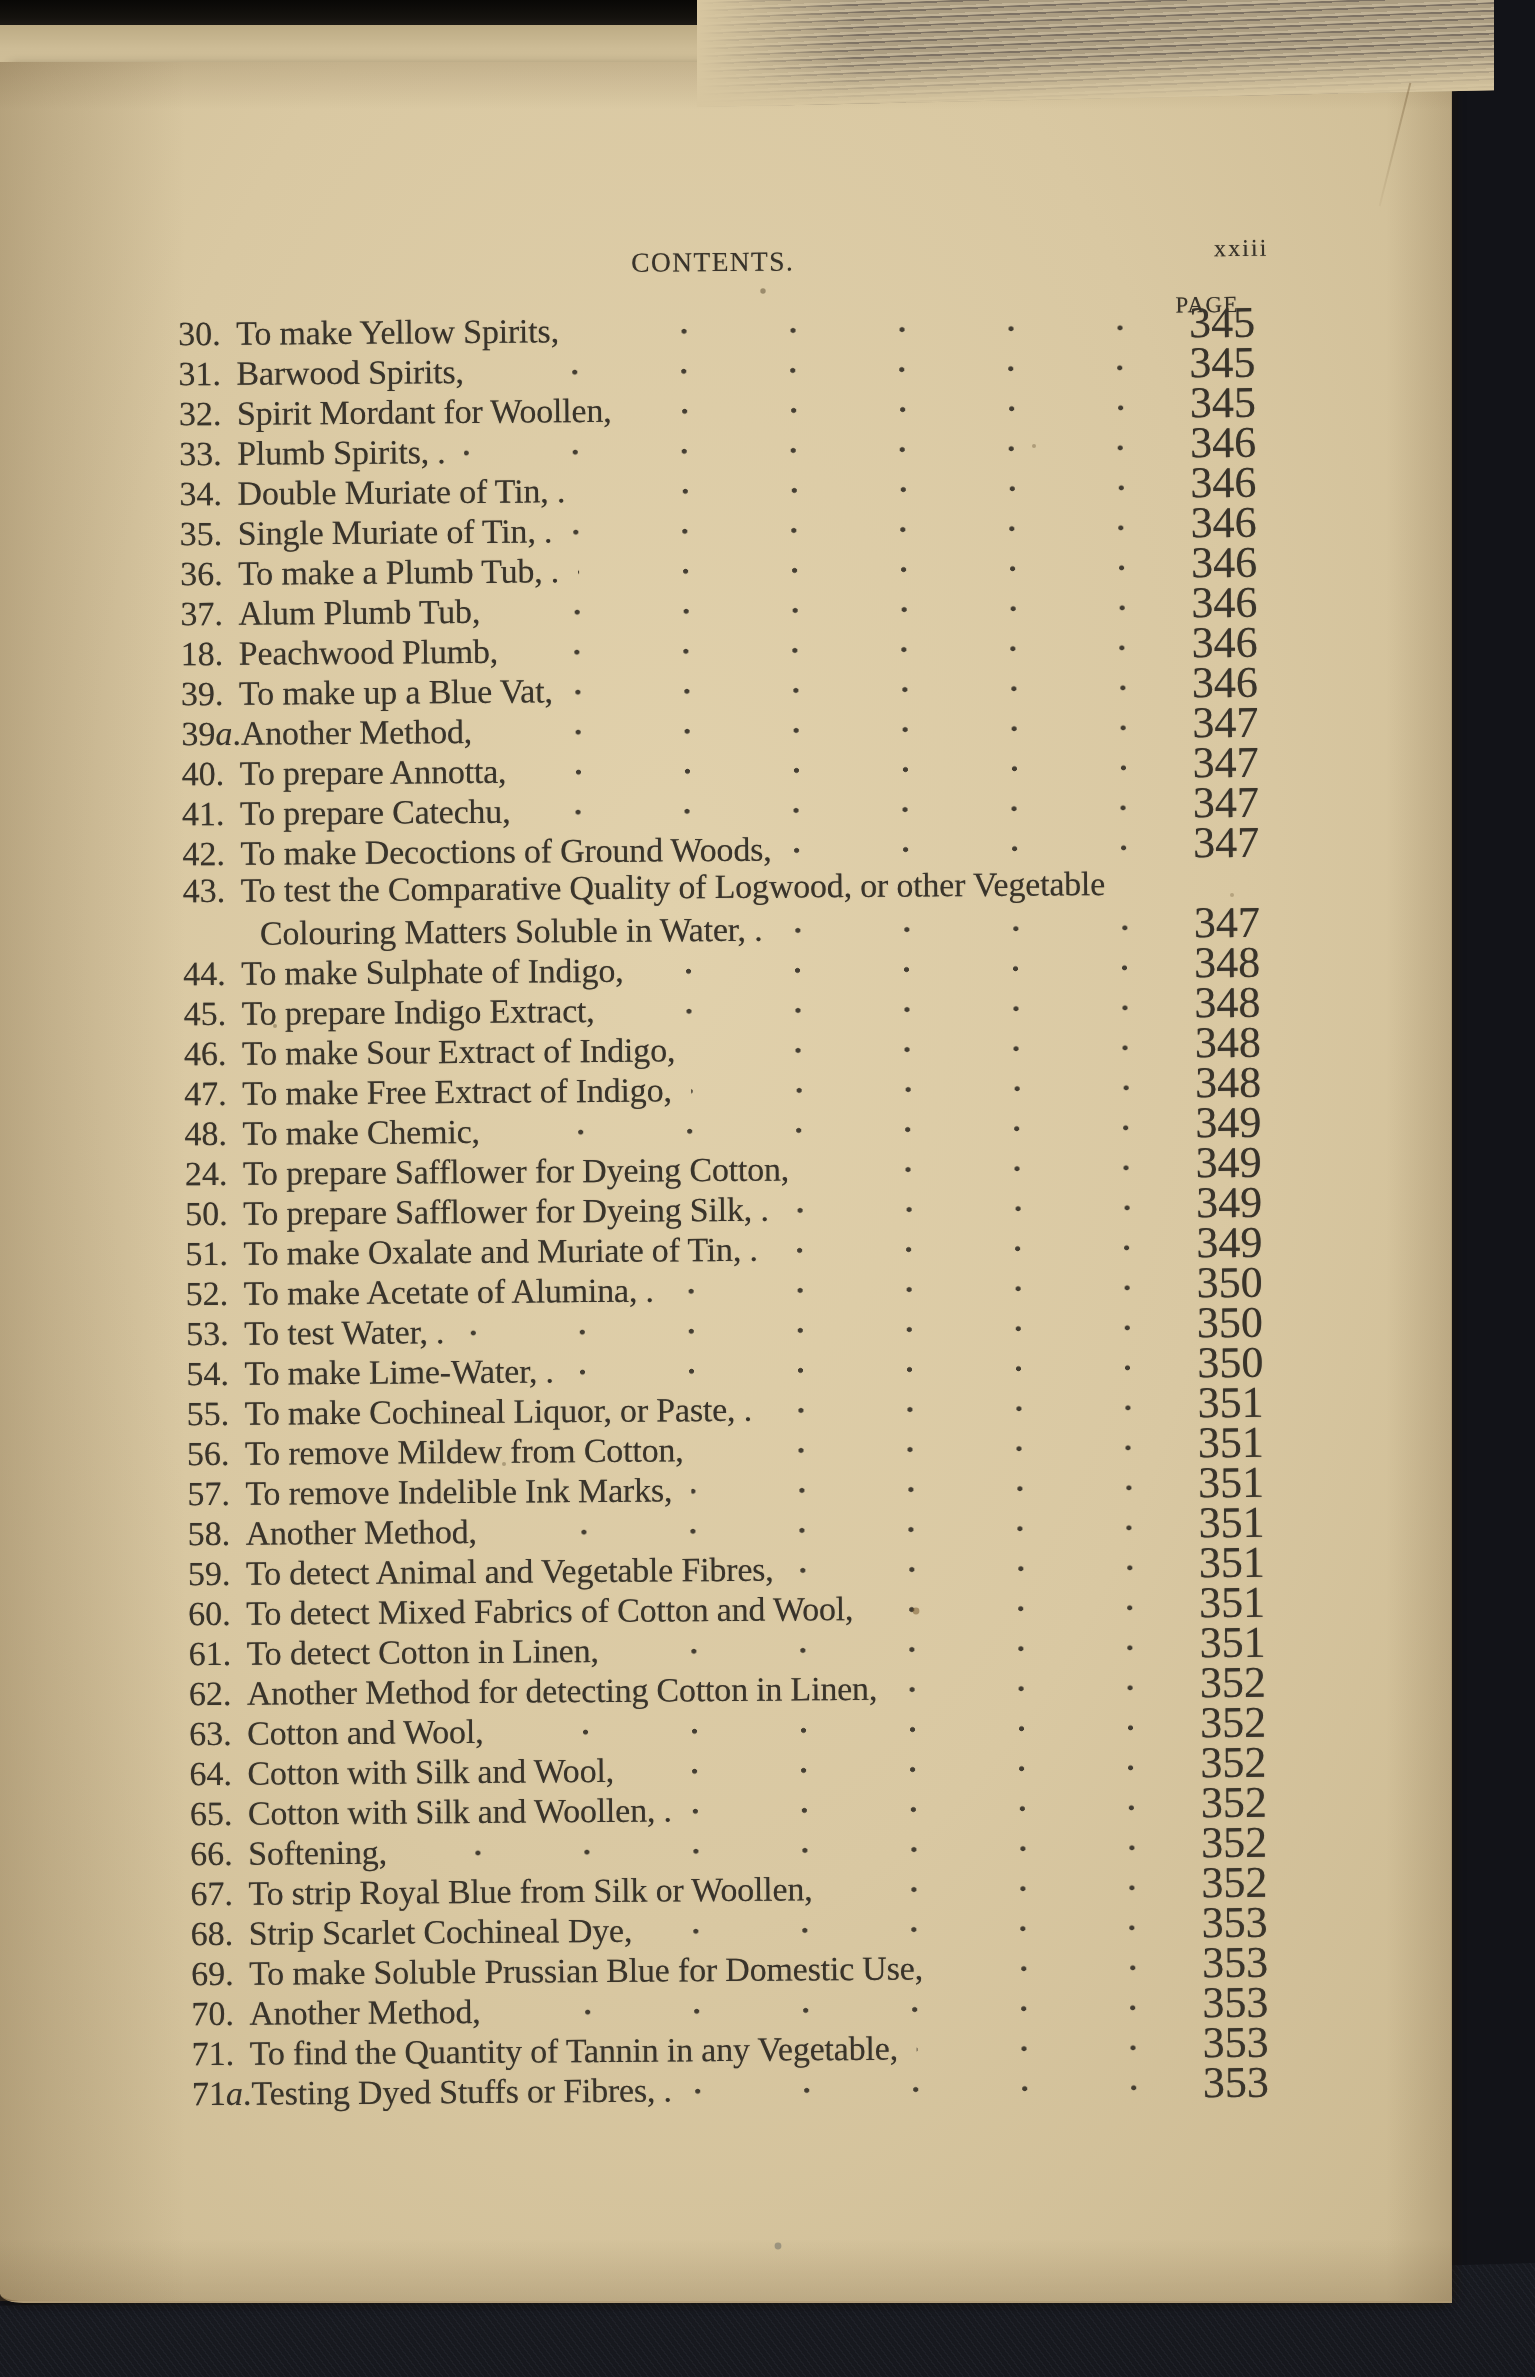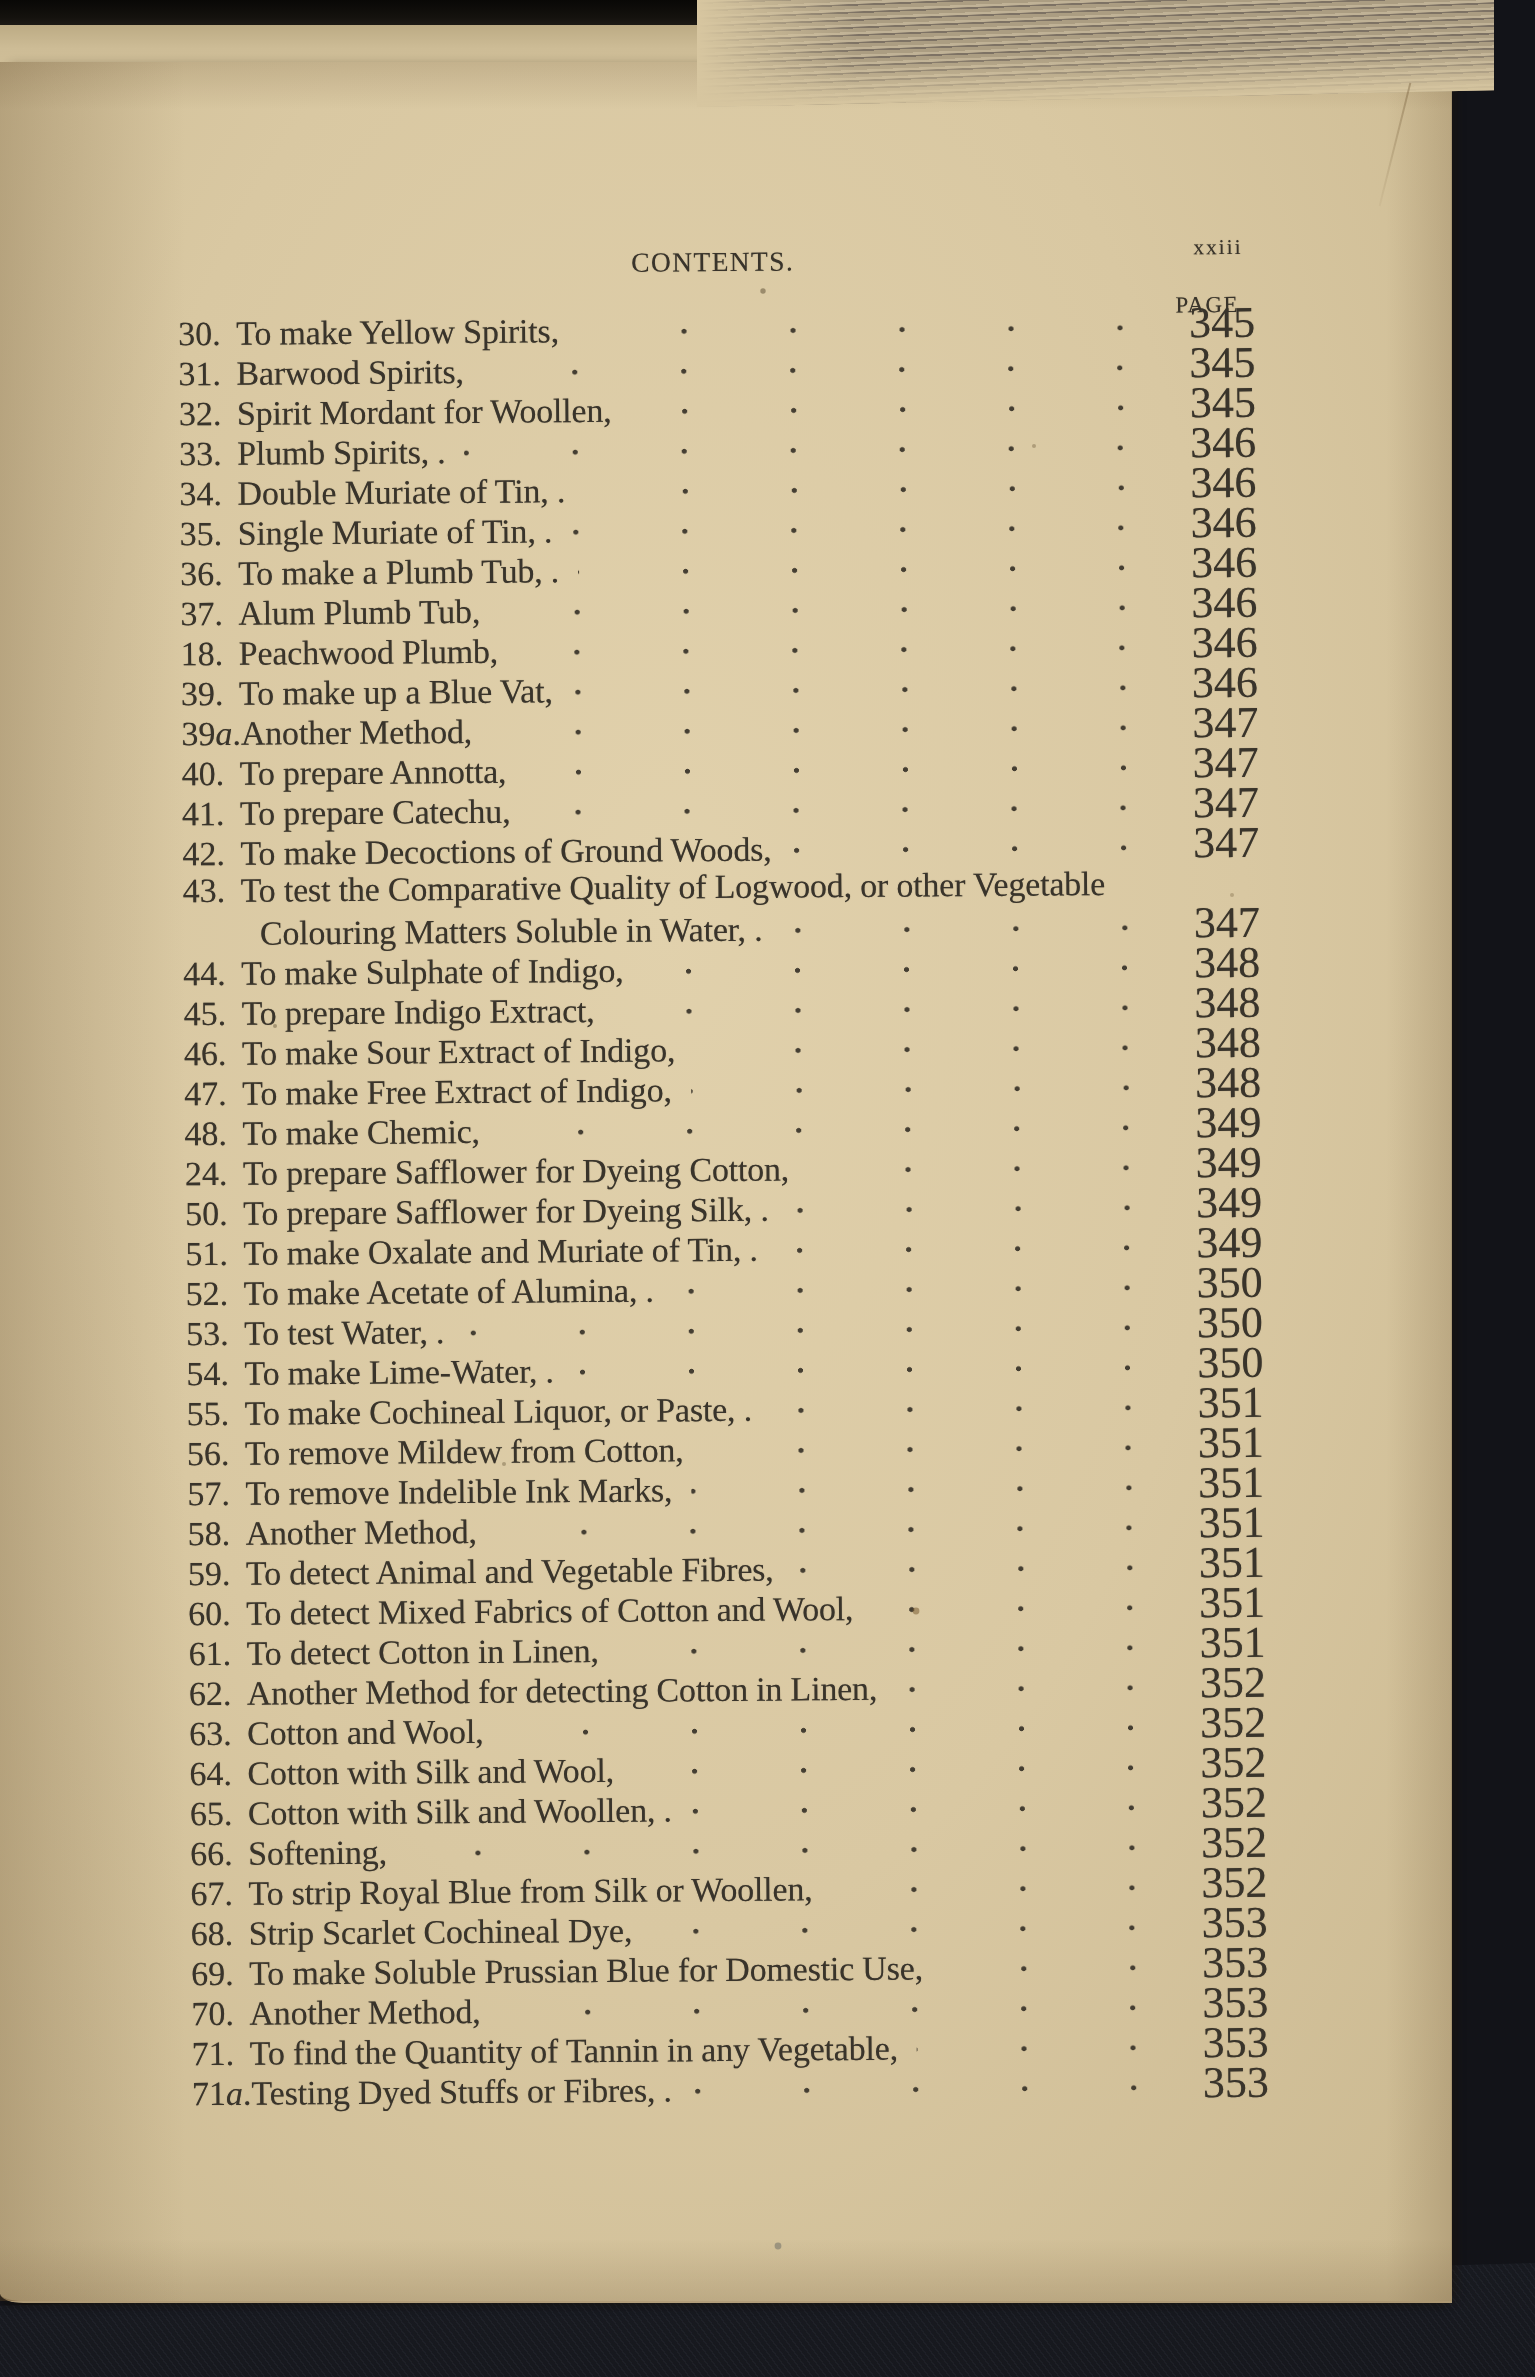--- a/index.html
+++ b/index.html
@@ -101,22 +101,22 @@
   .content{
     position:absolute;inset:0;color:#39342b;
     transform:rotate(-0.45deg);transform-origin:50% 45%;
     text-shadow:0 0 0.8px rgba(55,48,35,.55);
   }
   .header-title{
     position:absolute;left:719px;top:184px;transform:translateX(-50%);
     font-size:27.5px;letter-spacing:1.4px;white-space:nowrap;
   }
   .folio{
-    position:absolute;right:202px;top:177px;
-    font-size:21px;letter-spacing:2.1px;
+    position:absolute;right:176px;top:177px;
+    font-size:24px;letter-spacing:2.1px;
   }
   .page-col-label{
     position:absolute;right:206px;top:234px;
     font-size:23px;letter-spacing:1.4px;
   }
   .toc{
     position:absolute;left:0;top:245px;width:100%;
     padding:0 190px 0 184px;box-sizing:border-box;
   }
   .row{

